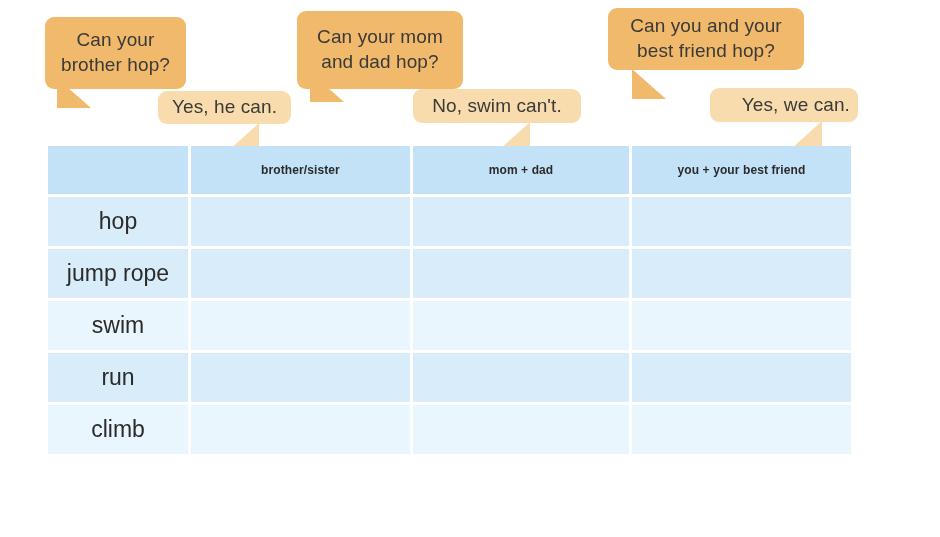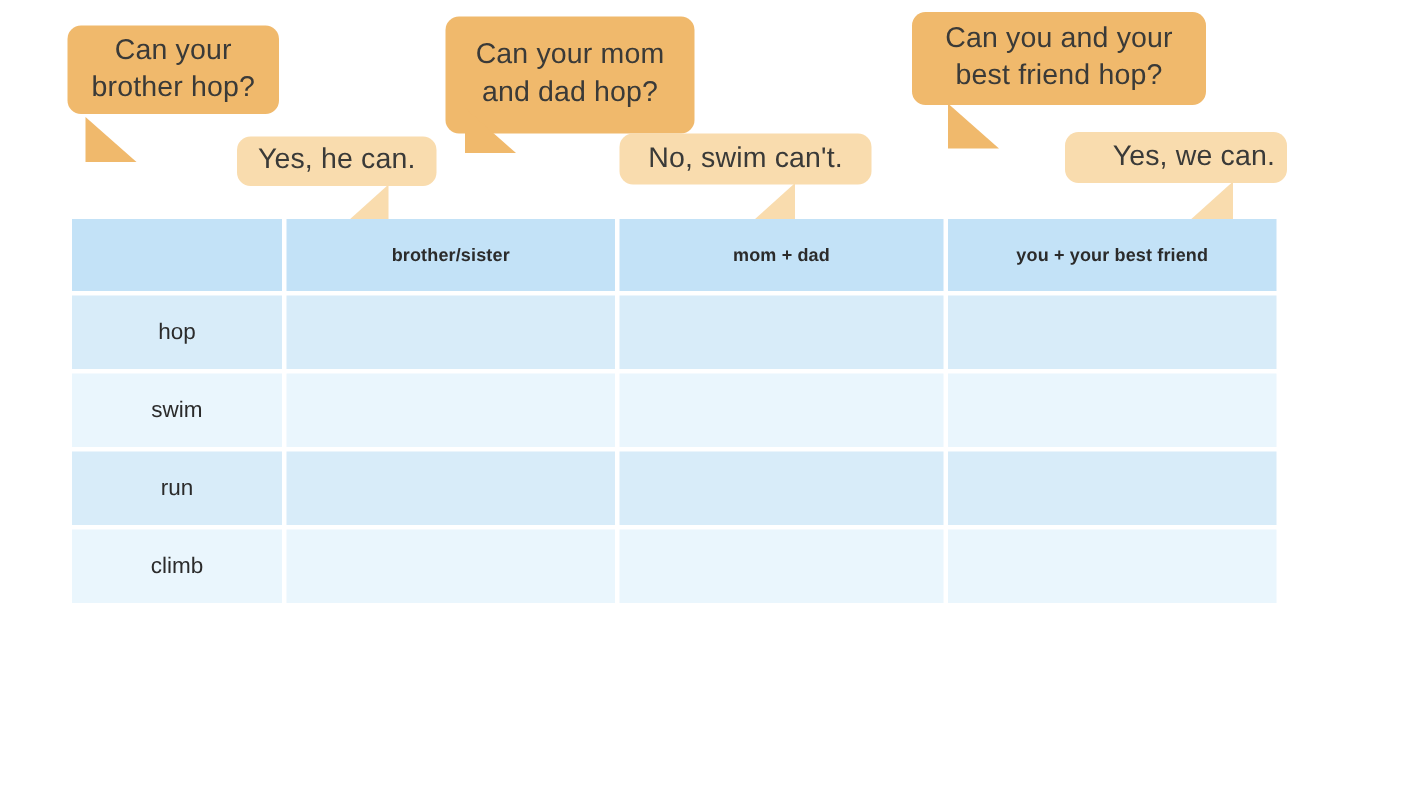--- a/index.html
+++ b/index.html
@@ -80,35 +80,35 @@
   #activity-table th {
     height: 48px;
     background: #c3e2f7;
     font-size: 12px;
     font-weight: bold;
     letter-spacing: 0.1px;
   }
   #activity-table th.corner { background: #c3e2f7; }
   #activity-table tbody tr td {
     height: 49px;
-    font-size: 15px;
+    font-size: 23px;
     font-weight: normal;
   }
   #activity-table tbody tr.shade td { background: #d8ecf9; }
   #activity-table tbody tr.light td { background: #eaf6fd; }
 
   .col-label { width: 140px; }
   .col-a { width: 219px; }
   .col-b { width: 216px; }
   .col-c { width: 219px; }
 </style>
 </head>
 <body>
 
-<div class="bubble question" style="left:45px; top:17px; width:141px; height:59px; padding:6px 10px;">
+<div class="bubble question" style="left:45px; top:17px; width:141px; height:72px; padding:6px 10px;">
   <span class="txt">Can your
 brother hop?</span>
 </div>
 <div class="tail down-left" style="left:57px; top:78px;"></div>
 
 <div class="bubble answer" style="left:158px; top:91px; width:133px; height:33px; padding:4px 8px;">
   <span class="txt">Yes, he can.</span>
 </div>
 <div class="tail down-right" style="left:229px; top:123px;"></div>
 
@@ -149,20 +149,26 @@
       <th>you + your best friend</th>
     </tr>
   </thead>
   <tbody>
     <tr class="shade">
       <td>hop</td>
       <td></td>
       <td></td>
       <td></td>
     </tr>
+    <tr class="shade">
+      <td>jump rope</td>
+      <td></td>
+      <td></td>
+      <td></td>
+    </tr>
     <tr class="light">
       <td>swim</td>
       <td></td>
       <td></td>
       <td></td>
     </tr>
     <tr class="shade">
       <td>run</td>
       <td></td>
       <td></td>

